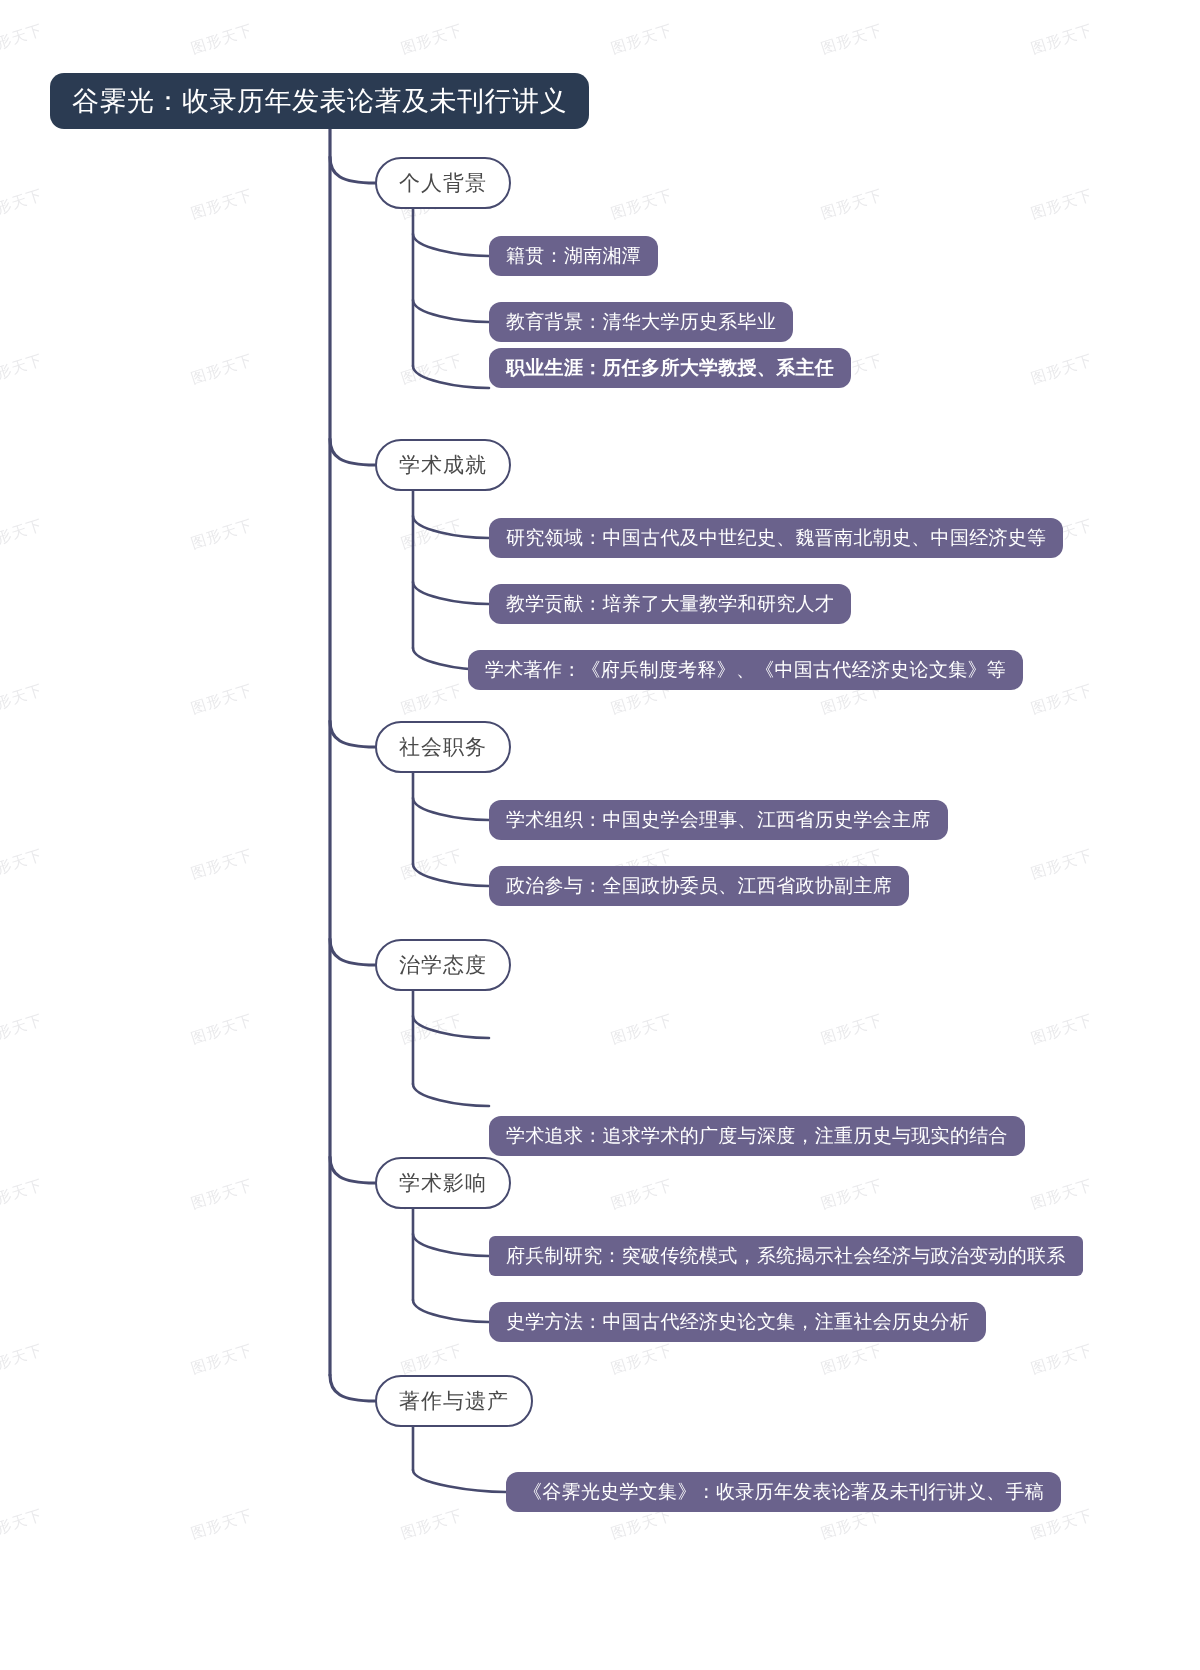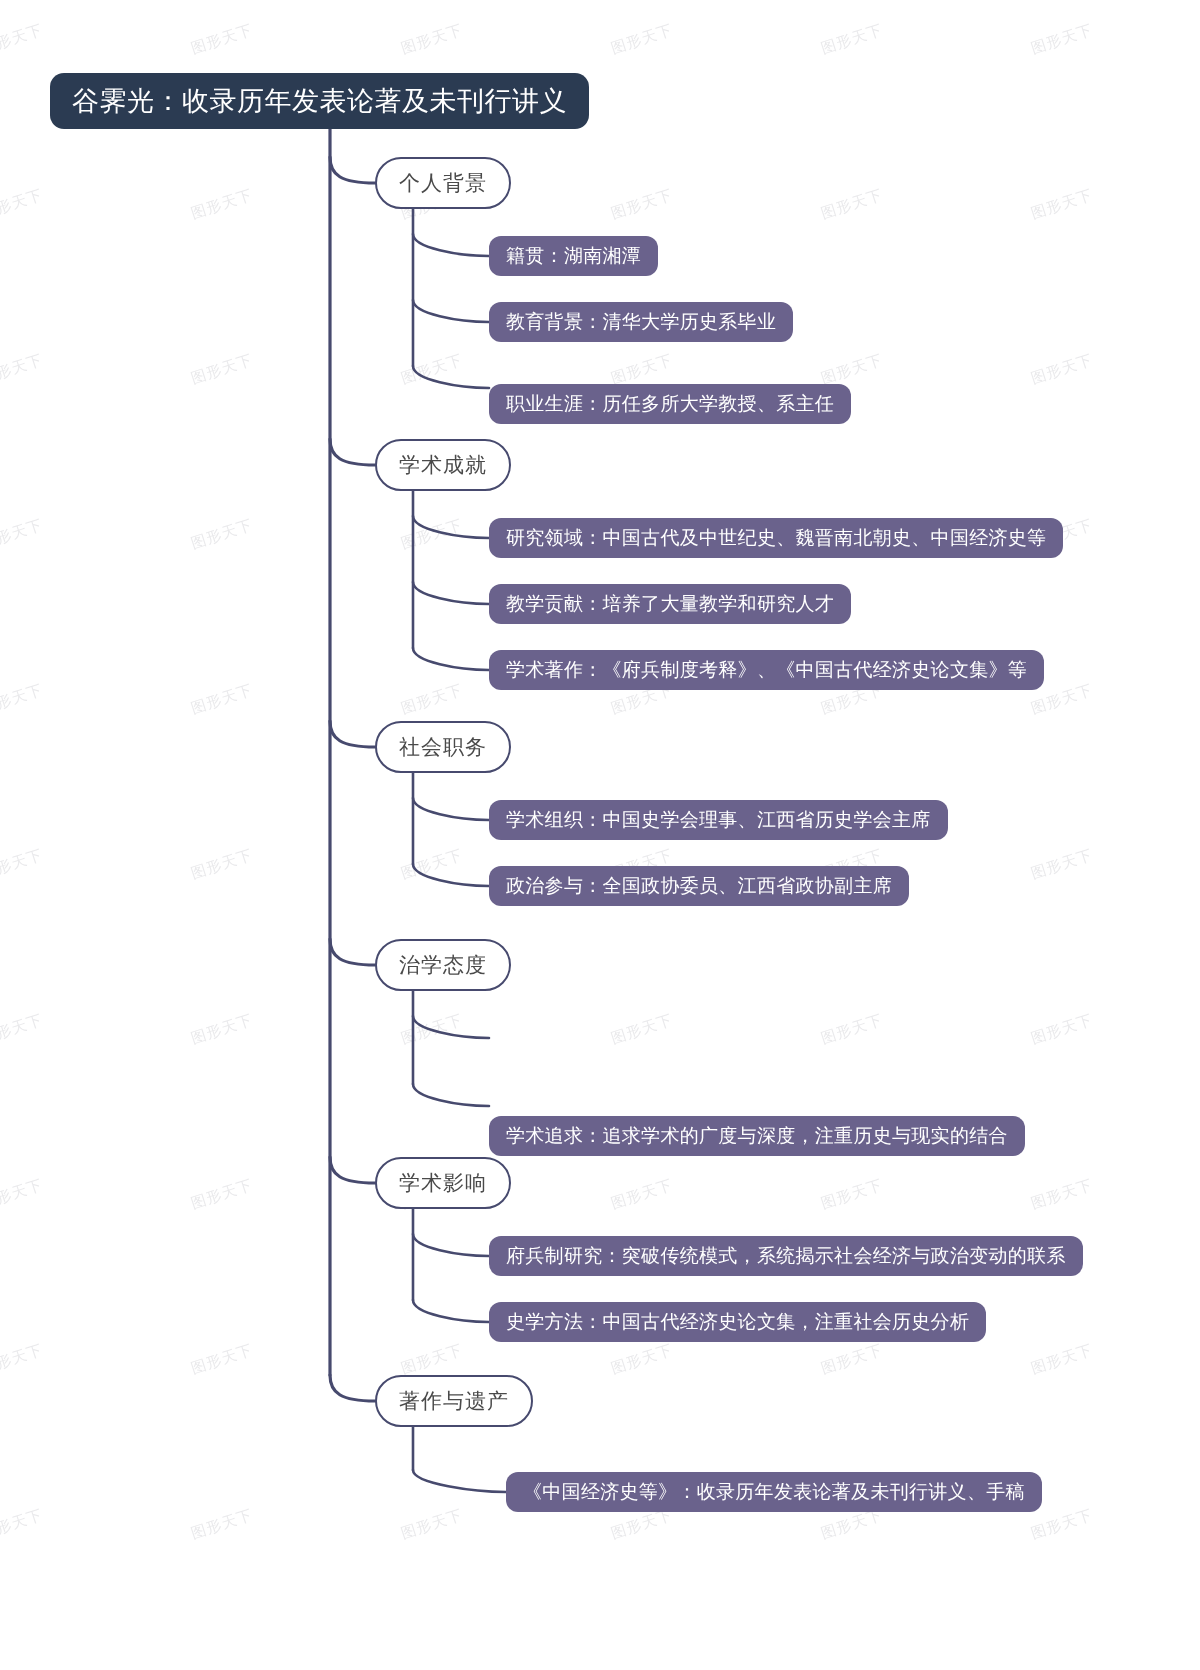--- a/index.html
+++ b/index.html
@@ -184,34 +184,34 @@
 
   <div class="node branch" style="left:375px; top:157px;">
     <span>个人背景</span>
   </div>
   <div class="node leaf" style="left:489px; top:236px;">
     <span>籍贯：湖南湘潭</span>
   </div>
   <div class="node leaf" style="left:489px; top:302px;">
     <span>教育背景：清华大学历史系毕业</span>
   </div>
-  <div class="node leaf" style="left:489px; top:384px;">
+  <div class="node leaf" style="left:489px; top:348px;font-weight:bold;">
     <span>职业生涯：历任多所大学教授、系主任</span>
   </div>
 
   <div class="node branch" style="left:375px; top:439px;">
     <span>学术成就</span>
   </div>
   <div class="node leaf" style="left:489px; top:518px;">
     <span>研究领域：中国古代及中世纪史、魏晋南北朝史、中国经济史等</span>
   </div>
   <div class="node leaf" style="left:489px; top:584px;">
     <span>教学贡献：培养了大量教学和研究人才</span>
   </div>
-  <div class="node leaf" style="left:489px; top:650px;justify-content:center;">
+  <div class="node leaf" style="left:468px; top:650px;justify-content:center;">
     <span>学术著作：《府兵制度考释》、《中国古代经济史论文集》等</span>
   </div>
 
   <div class="node branch" style="left:375px; top:721px;">
     <span>社会职务</span>
   </div>
   <div class="node leaf" style="left:489px; top:800px;">
     <span>学术组织：中国史学会理事、江西省历史学会主席</span>
   </div>
   <div class="node leaf" style="left:489px; top:866px;">
@@ -221,27 +221,27 @@
   <div class="node branch" style="left:375px; top:939px;">
     <span>治学态度</span>
   </div>
   <div class="node leaf" style="left:489px; top:1116px;">
     <span>学术追求：追求学术的广度与深度，注重历史与现实的结合</span>
   </div>
 
   <div class="node branch" style="left:375px; top:1157px;">
     <span>学术影响</span>
   </div>
-  <div class="node leaf" style="left:489px; top:1236px;">
+  <div class="node leaf" style="left:489px; top:1236px;border-radius:6px;">
     <span>府兵制研究：突破传统模式，系统揭示社会经济与政治变动的联系</span>
   </div>
   <div class="node leaf" style="left:489px; top:1302px;">
     <span>史学方法：中国古代经济史论文集，注重社会历史分析</span>
   </div>
 
   <div class="node branch" style="left:375px; top:1375px;">
     <span>著作与遗产</span>
   </div>
   <div class="node leaf" style="left:506px; top:1472px;">
-    <span>《中国经济史等》：收录历年发表论著及未刊行讲义、手稿</span>
+    <span>《谷霁光史学文集》：收录历年发表论著及未刊行讲义、手稿</span>
   </div>
 
 </div>
 
 </body></html>

